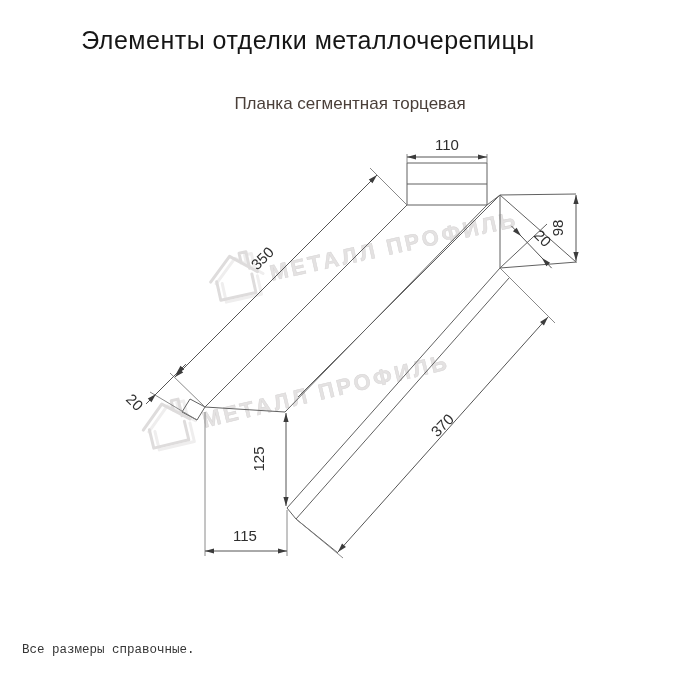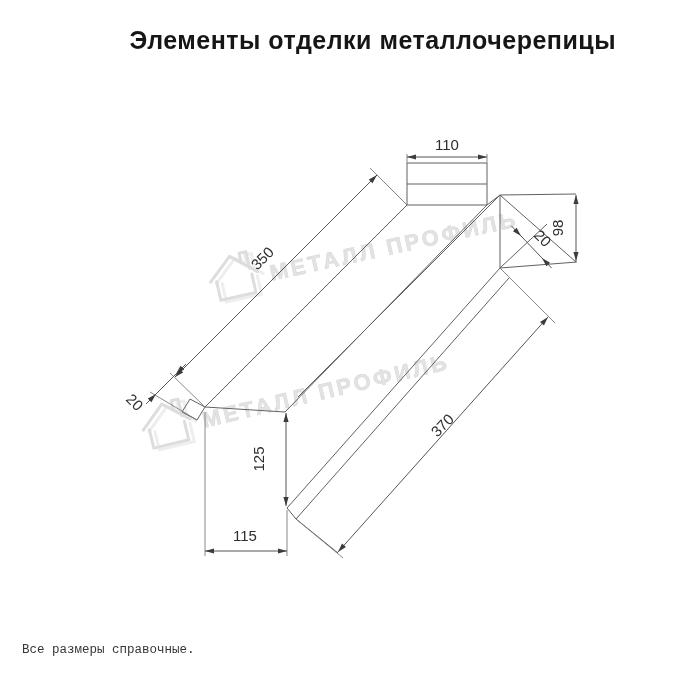--- a/index.html
+++ b/index.html
@@ -1,22 +1,22 @@
 <!DOCTYPE html>
 <html><head>
 <meta charset="utf-8">
 <style>
   html,body{margin:0;padding:0;}
   body{
     width:700px;height:700px;position:relative;background:#ffffff;
     font-family:"Liberation Sans", sans-serif;overflow:hidden;
   }
   .page-title{
-    position:absolute;top:26px;left:0;width:616px;text-align:right;
-    font-size:25px;font-weight:700;color:#161616;letter-spacing:.5px;
+    position:absolute;top:26px;left:0;width:616px;text-align:center;
+    font-size:25px;font-weight:400;color:#161616;letter-spacing:.5px;
   }
   .product-subtitle{
     position:absolute;top:94px;left:0;width:700px;text-align:center;
     font-size:17px;line-height:20px;color:#4a3f39;
   }
   .footer-notes{
     position:absolute;left:22px;top:642px;
     font-size:12.5px;line-height:16.5px;color:#363636;font-family:Liberation Mono, monospace;
   }
   #drawing{position:absolute;left:0;top:0;}
@@ -32,20 +32,21 @@
   }
   .wm-house{stroke:#dedcdc;stroke-width:3;fill:none;stroke-linejoin:round;stroke-linecap:round;}
   .wm-house-shadow{stroke:#efeeee;stroke-width:3;fill:none;stroke-linejoin:round;stroke-linecap:round;}
 </style>
 </head>
 <body>
 
 <div class="page-title">Элементы отделки металлочерепицы</div>
 
 <div class="product-subtitle">
+  <div>Планка сегментная торцевая</div>
 </div>
 
 <svg id="drawing" width="700" height="700" viewBox="0 0 700 700">
     <g transform="translate(213,302) rotate(-12.5)">
       <path class="wm-house-shadow" d="M2,-20 L26,-41 L50,-20 M8,-19 L8,0 L44,0 L44,-19 M36,-32 L36,-42 L43,-42 L43,-25" transform="translate(5,3)"></path>
       <path class="wm-house" d="M2,-20 L26,-41 L50,-20 M8,-19 L8,0 L44,0 L44,-19 M36,-32 L36,-42 L43,-42 L43,-25"></path>
       <text class="wm-text" x="62" y="-8">МЕТАЛЛ ПРОФИЛЬ</text>
     </g>
     <g transform="translate(146,450) rotate(-13.5)">
       <path class="wm-house-shadow" d="M2,-20 L26,-41 L50,-20 M8,-19 L8,0 L44,0 L44,-19 M36,-32 L36,-42 L43,-42 L43,-25" transform="translate(5,3)"></path>

